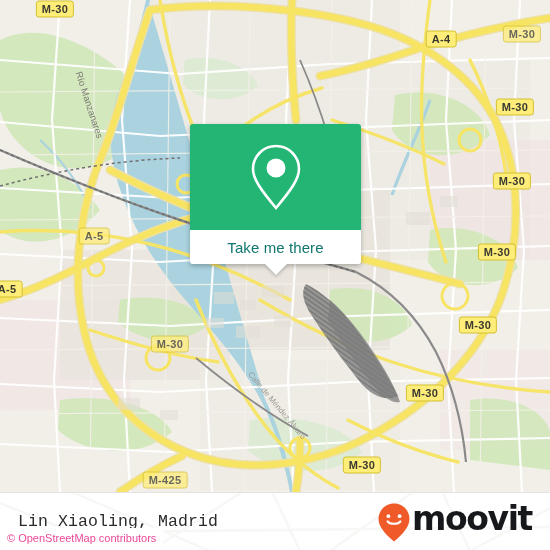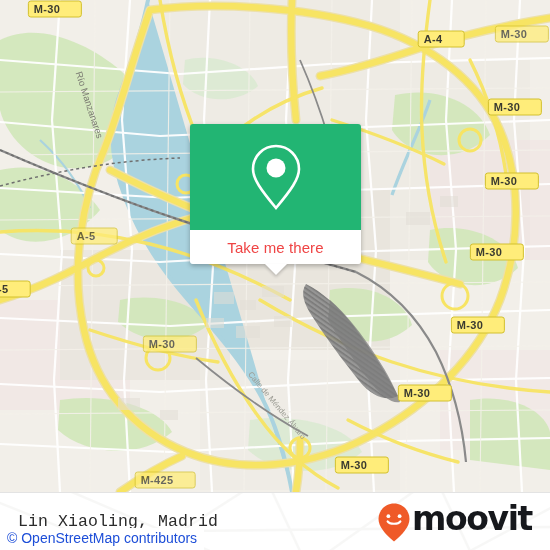--- a/index.html
+++ b/index.html
@@ -32,21 +32,21 @@
     position: absolute;
     transform: translate(-50%, -50%);
     background: #ffed7a;
     border: 1.6px solid #d2c02e;
     border-radius: 3px;
     color: #3a3a30;
     font-family: "Liberation Sans", sans-serif;
     font-size: 11px;
     font-weight: bold;
     letter-spacing: .3px;
-    padding: 1px 21px 2px 5px;
+    padding: 1px 5px 2px 5px;
     line-height: 12px;
     white-space: nowrap;
     box-sizing: border-box;
   }
   .shield.dim { opacity: .75; }
 
   
   .maplabel {
     position: absolute;
     transform-origin: 0 0;
@@ -80,21 +80,21 @@
   #popup-white {
     background: #ffffff;
     height: 34px;
     border-radius: 0 0 3px 3px;
     display: flex;
     align-items: center;
     justify-content: center;
     position: relative;
   }
   #popup-label {
-    color: #ef4444;
+    color: #0f766e;
     font-size: 15px;
     font-family: "Liberation Sans", sans-serif;
     letter-spacing: .1px;
   }
   #popup-tail {
     position: absolute;
     left: 50%;
     bottom: -11px;
     margin-left: -11px;
     width: 0; height: 0;
@@ -103,23 +103,23 @@
     border-top: 11px solid #ffffff;
     filter: drop-shadow(0 2px 1.5px rgba(0,0,0,.2));
   }
 
   
   #osm-attrib {
     position: absolute;
     left: 0;
     bottom: 0;
     background: #ffffff;
-    color: #1d4ed8;
+    color: #ec4899;
     font-family: "Liberation Sans", sans-serif;
-    font-size: 14px;
+    font-size: 11px;
     padding: 3px 7px 4px 7px;
     line-height: 15px;
     z-index: 30;
     white-space: nowrap;
   }
 
   
   #footer {
     position: absolute;
     left: 0;

